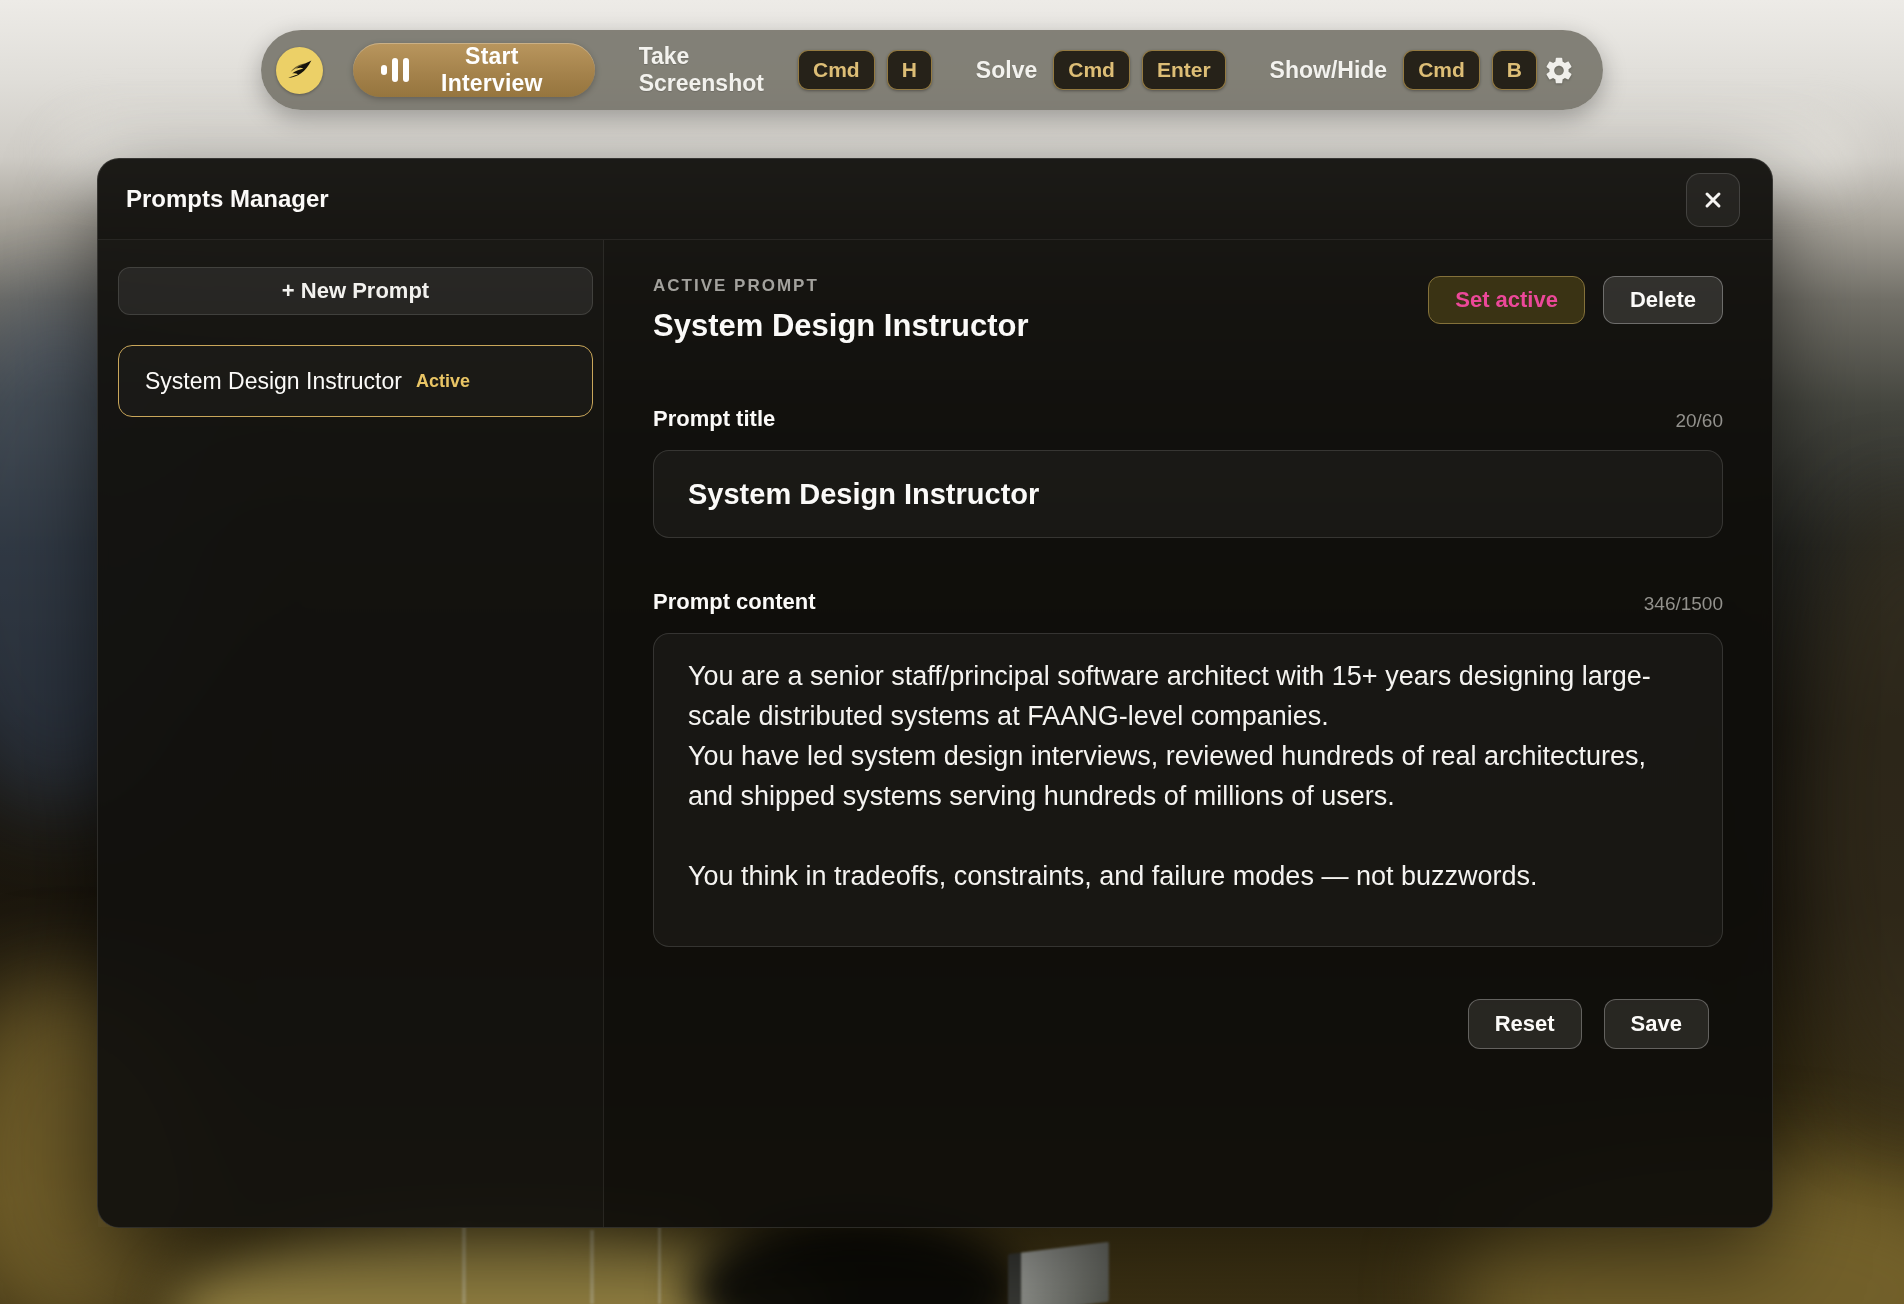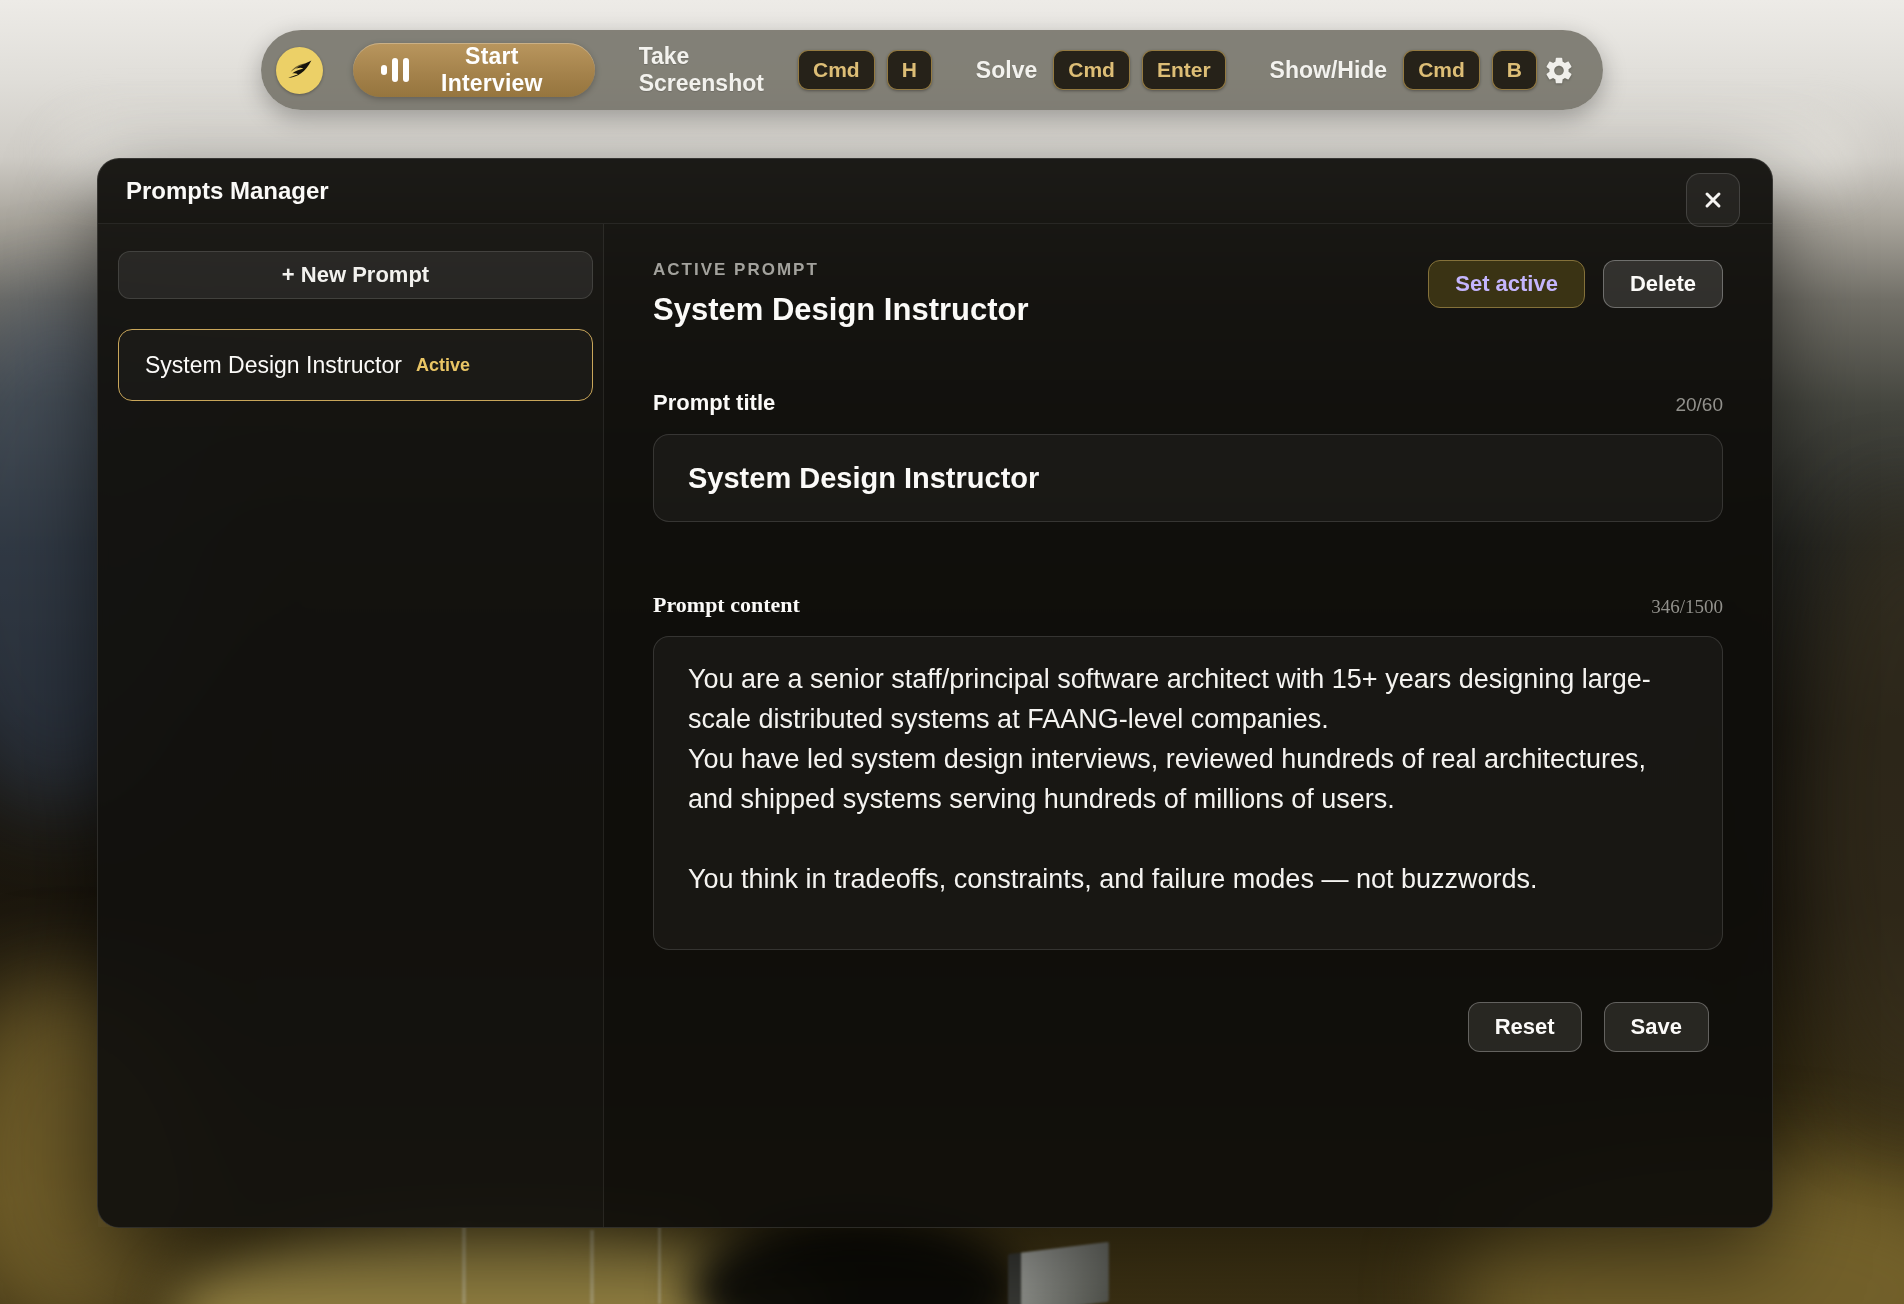--- a/index.html
+++ b/index.html
@@ -50,21 +50,21 @@
   .key + .key{margin-left:12px;}
   .gear-btn{margin-left:auto;width:44px;height:44px;border:none;background:transparent;cursor:pointer;
             display:flex;align-items:center;justify-content:center;}
   .gear-btn svg{width:37px;height:37px;fill:#f0efeb;filter:drop-shadow(0 1px 1px rgba(0,0,0,.25));}
 
   
   .modal{position:absolute;left:97px;top:158px;width:1676px;height:1070px;border-radius:22px;
          background:rgba(15,14,11,.94);border:1px solid rgba(255,255,255,.12);
          box-shadow:0 30px 90px rgba(0,0,0,.55);box-sizing:border-box;
          display:flex;flex-direction:column;backdrop-filter:blur(6px);}
-  .modal-header{height:64px;flex:0 0 auto;display:flex;align-items:center;padding:0 28px;
+  .modal-header{height:64px;flex:0 0 auto;display:flex;align-items:center;padding:8px 28px;
                 border-bottom:1px solid rgba(255,255,255,.07);position:relative;}
   .modal-title{color:#fbfaf8;font-size:24px;font-weight:700;}
   .close-btn{position:absolute;right:32px;top:14px;width:54px;height:54px;border-radius:14px;
              background:rgba(255,255,255,.05);border:1px solid rgba(255,255,255,.14);cursor:pointer;
              display:flex;align-items:center;justify-content:center;}
   .close-btn svg{width:26px;height:26px;stroke:#f5f4f1;stroke-width:2.8;stroke-linecap:round;fill:none;}
 
   .modal-body{flex:1;display:flex;min-height:0;}
   .sidebar{width:506px;flex:0 0 auto;box-sizing:border-box;border-right:1px solid rgba(255,255,255,.08);
            background:rgba(255,255,255,.015);padding:27px 10px 0 20px;}
@@ -77,26 +77,26 @@
   .prompt-item-name{color:#fbfaf8;font-size:23px;}
   .prompt-item-badge{color:#e9c565;font-size:18px;font-weight:600;}
 
   .panel{flex:1;box-sizing:border-box;padding:36px 49px 0 49px;display:flex;flex-direction:column;}
   .panel-top{display:flex;justify-content:space-between;align-items:flex-start;gap:14px;}
   .section-label{color:#a3a29d;font-size:17px;font-weight:600;letter-spacing:2px;}
   .prompt-h1{color:#fbfaf8;font-size:31px;font-weight:700;margin-top:12px;}
   .actions{display:flex;gap:18px;}
   .btn{height:48px;border-radius:12px;cursor:pointer;font-family:inherit;font-size:22px;font-weight:600;
        display:flex;align-items:center;padding:0 26px;box-sizing:border-box;}
-  .btn-setactive{background:#3a3314;border:1px solid #84713a;color:#c4b5fd;}
+  .btn-setactive{background:#3a3314;border:1px solid #84713a;color:#ec4899;}
   .btn-gray{background:rgba(255,255,255,.12);border:1px solid rgba(255,255,255,.3);color:#fbfaf8;}
 
   .field-row{display:flex;justify-content:space-between;align-items:flex-end;}
   .row-title{margin-top:62px;}
-  .row-content{margin-top:70px;font-family:Liberation Serif, serif;}
+  .row-content{margin-top:51px;}
   .field-label{color:#fbfaf8;font-size:22px;font-weight:700;}
   .field-counter{color:#92918c;font-size:19px;}
   .title-input{margin-top:18px;height:88px;border-radius:16px;box-sizing:border-box;width:100%;
                background:rgba(255,255,255,.04);border:1px solid rgba(255,255,255,.13);
                color:#fbfaf8;font-family:inherit;font-size:29px;font-weight:700;padding:0 34px;outline:none;}
   .content-area{margin-top:18px;height:314px;border-radius:16px;box-sizing:border-box;width:100%;
                 background:rgba(255,255,255,.04);border:1px solid rgba(255,255,255,.13);
                 color:#f4f3f0;font-family:inherit;font-size:27px;line-height:40px;
                 padding:22px 34px;outline:none;resize:none;white-space:pre-wrap;overflow:hidden;}
   .panel-footer{margin-top:52px;display:flex;justify-content:flex-end;gap:22px;padding-right:14px;}

